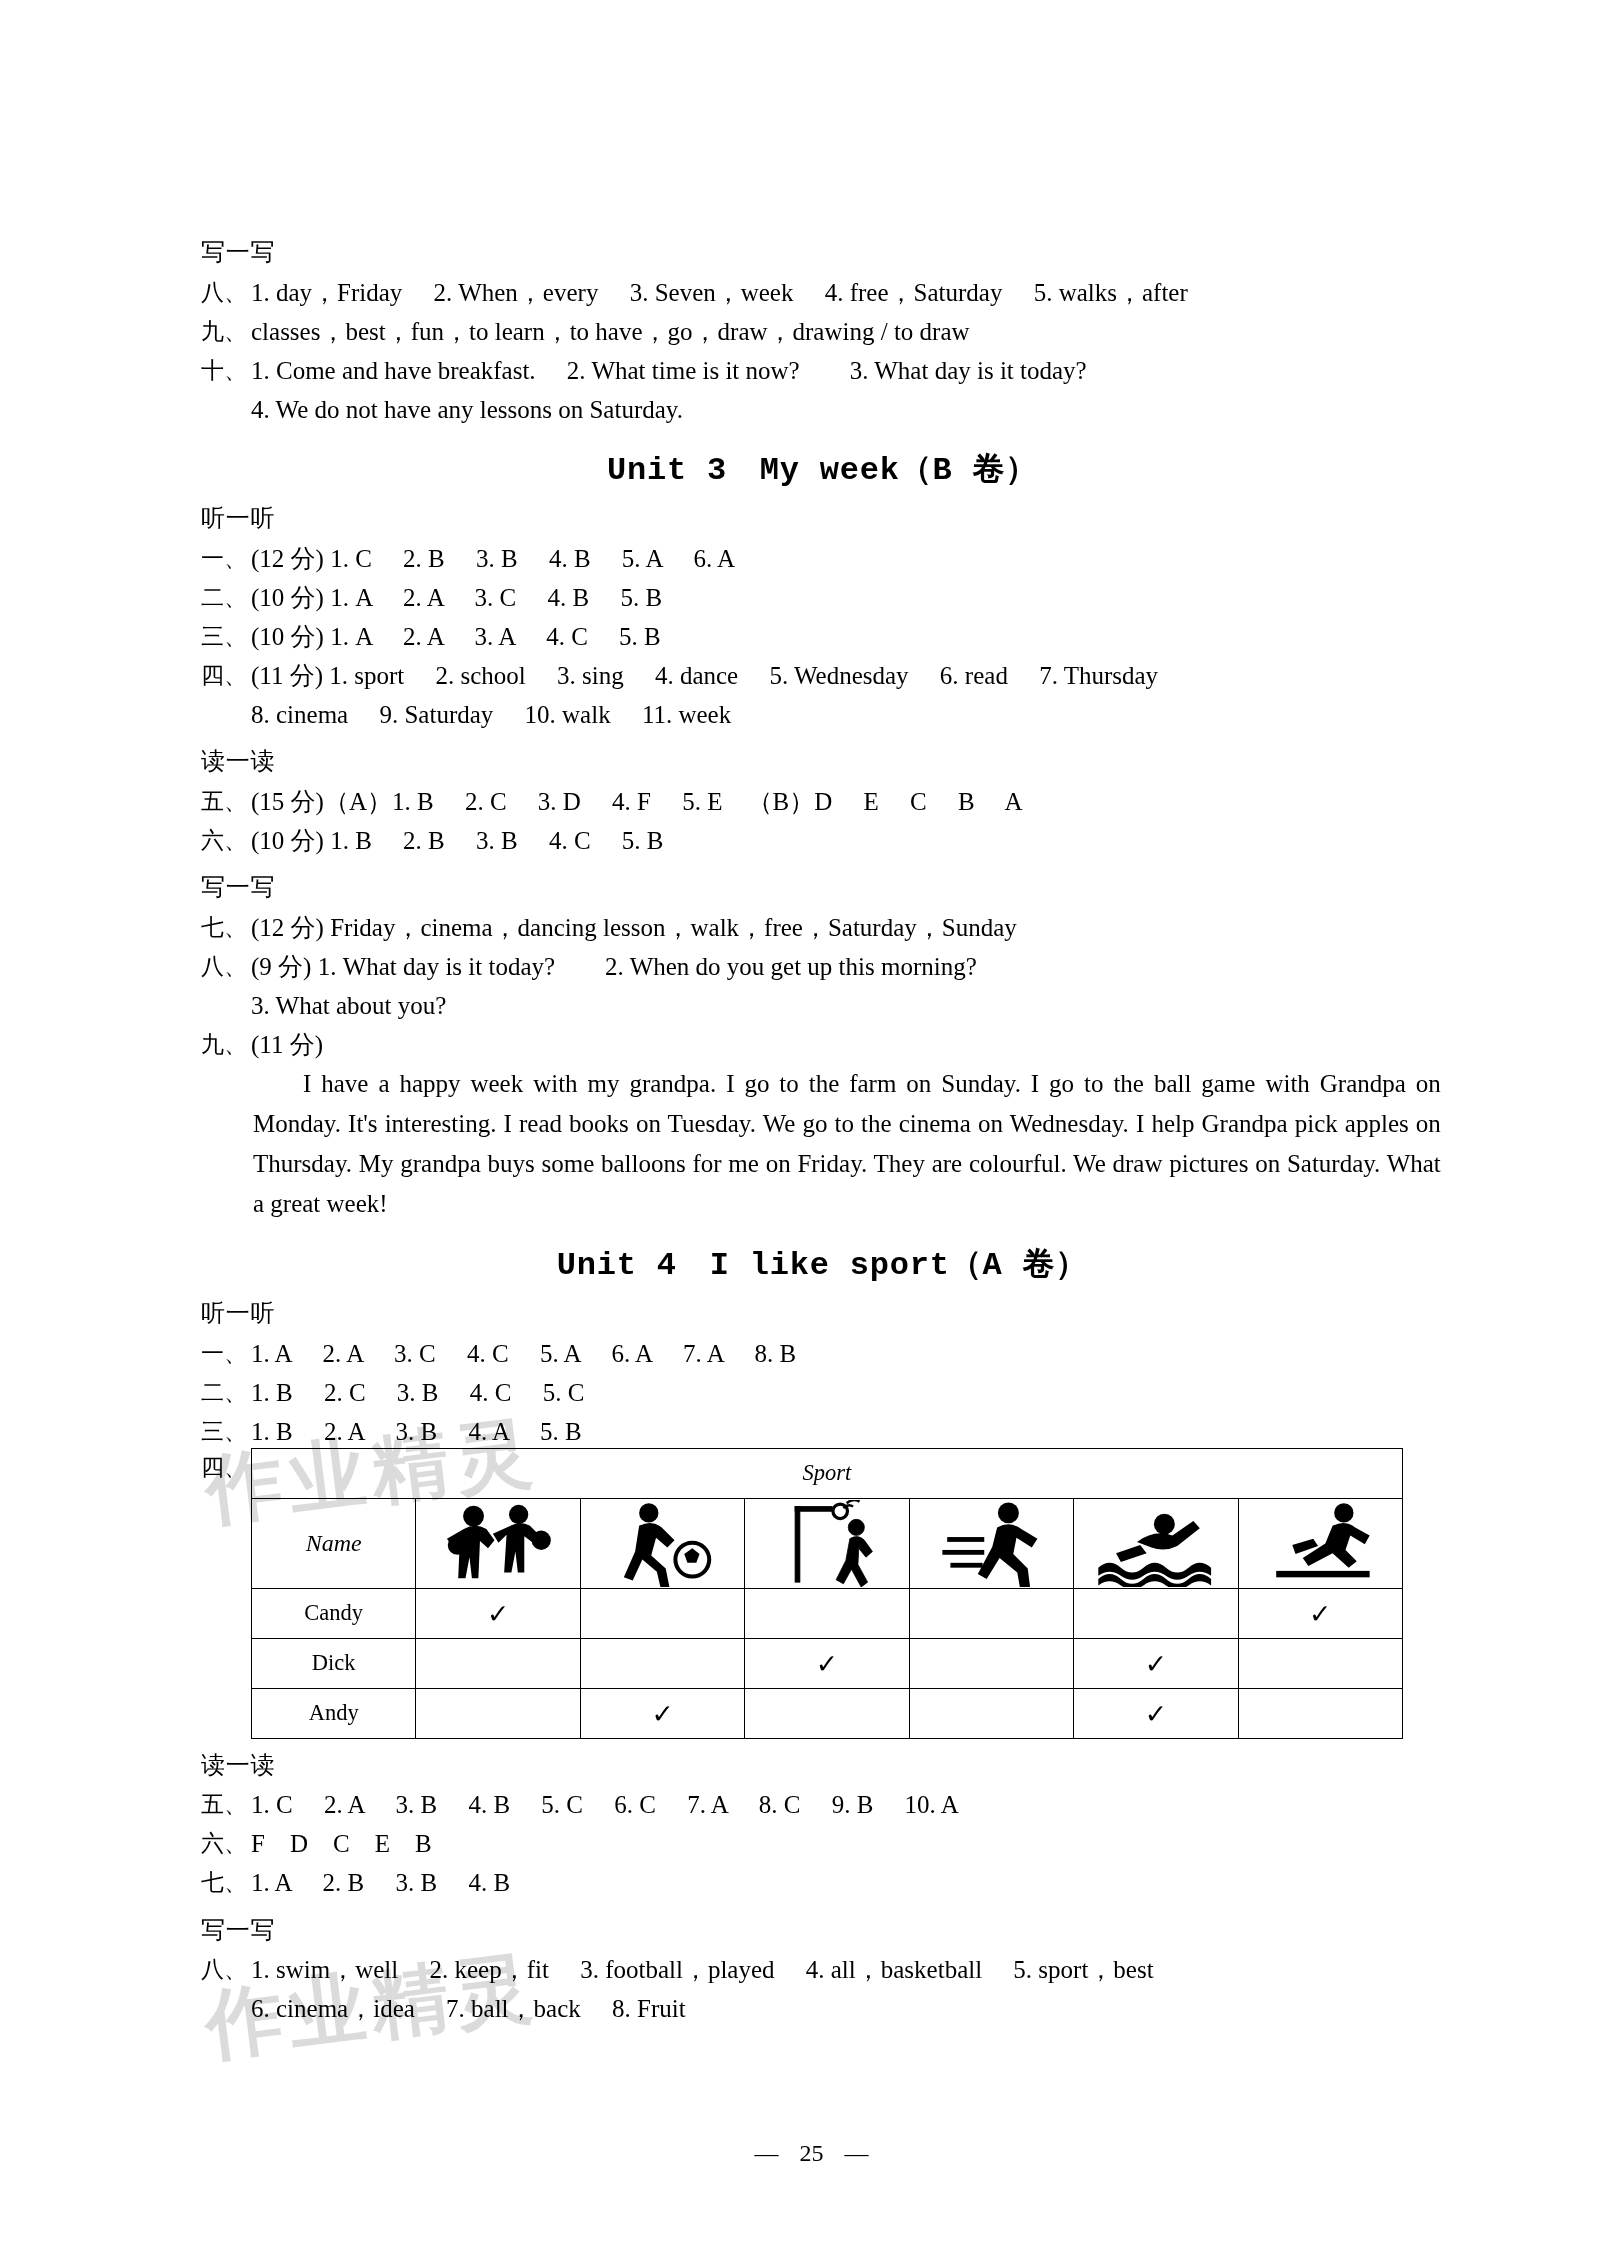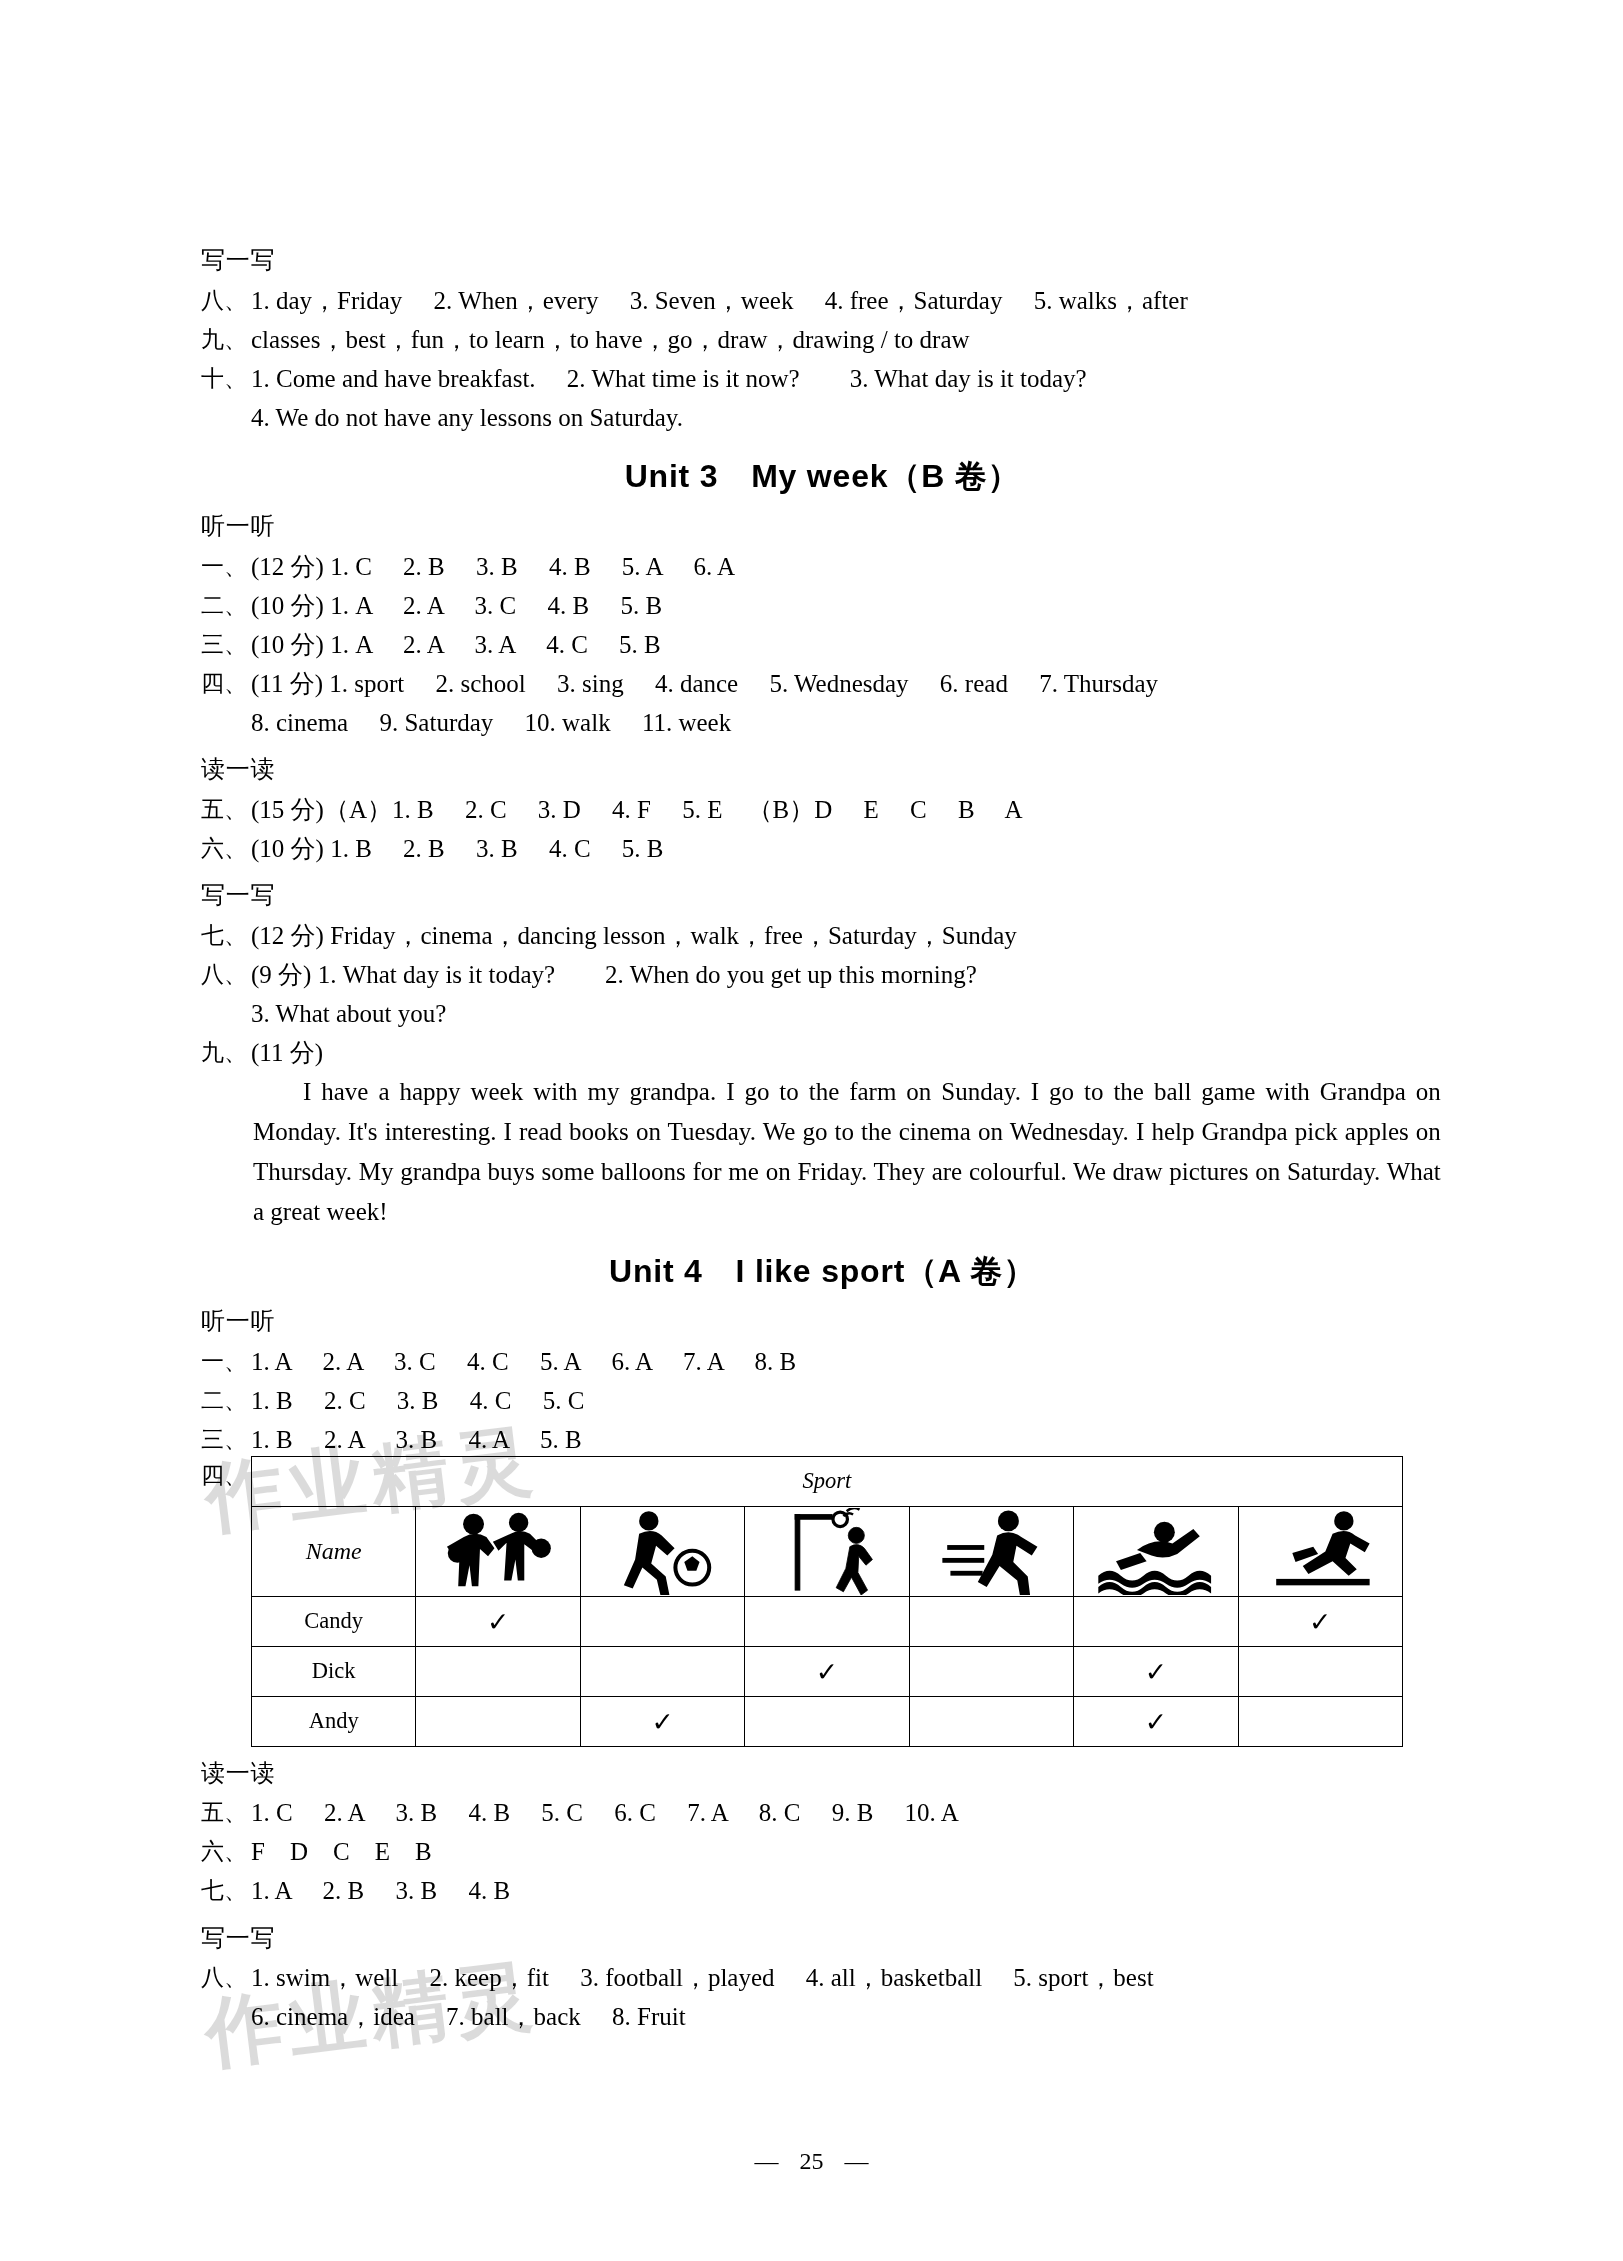--- a/index.html
+++ b/index.html
@@ -10,21 +10,21 @@
   body {
     width: 1623px;
     height: 2261px;
     font-family: "Liberation Serif", serif;
     color: #000000;
     position: relative;
     overflow: hidden;
   }
   .page {
     position: absolute;
-    left: 0; top: 16px;
+    left: 0; top: 8px;
     width: 1623px;
     height: 1697px;
   }
   .content {
     position: absolute;
     left: 201px;
     top: 217px;
     width: 1243px;
   }
   .sec-head {
@@ -55,21 +55,21 @@
     flex: 1 1 auto;
     white-space: pre-wrap;
   }
   .indent {
     padding-left: 50px;
   }
   .unit-title {
     text-align: center;
     font-size: 32px;
     font-weight: bold;
-    font-family: Liberation Sans, sans-serif;
+    font-family: Liberation Mono, monospace;
     margin: 17.7px 0 8px 0;
     letter-spacing: 0.8px;
   }
   .para {
     font-size: 25px;
     line-height: 40px;
     text-align: justify;
     text-indent: 50px;
     margin-left: 52px;
     margin-right: 3.2px;

